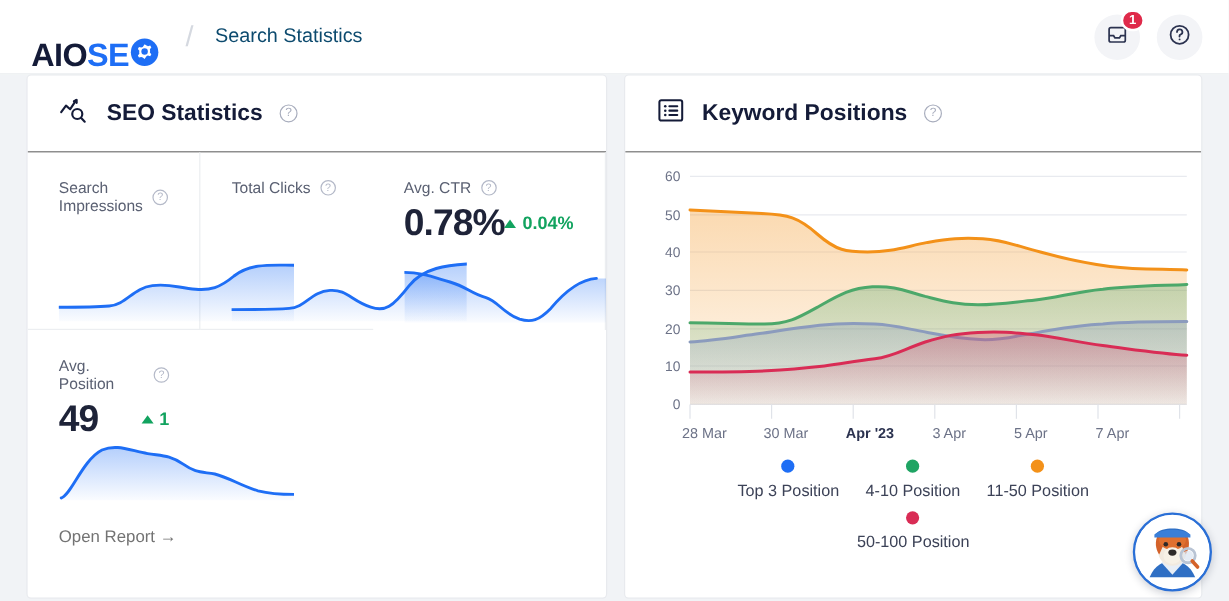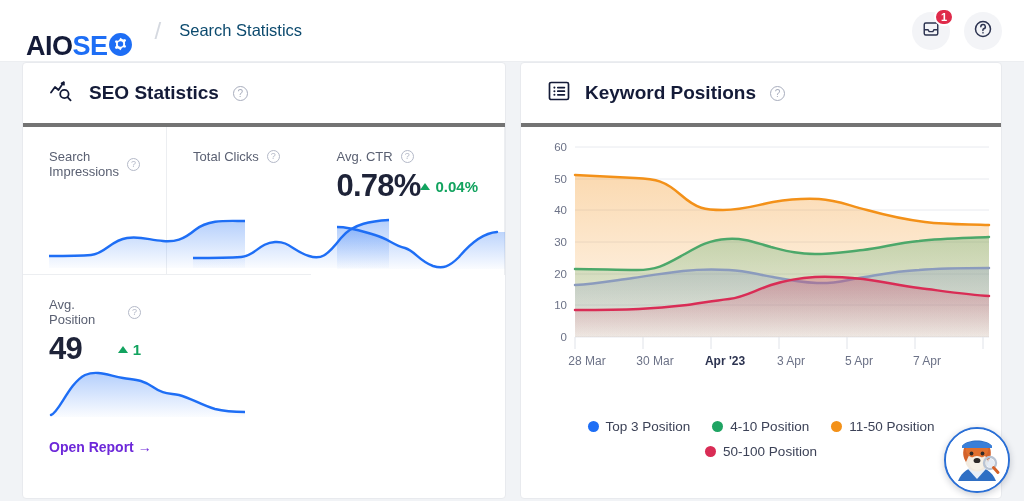--- a/index.html
+++ b/index.html
@@ -53,21 +53,21 @@
   .panel {
     background: #ffffff;
     border: 1px solid #e8eaee;
     border-radius: 4px;
     overflow: hidden;
   }
   .panel-left { width: 484px; height: 437px; }
   .panel-right { width: 482px; height: 437px; }
   .panel-head {
     height: 64px; display: flex; align-items: center;
-    padding: 0 26px; border-bottom: 4px solid #737373;
+    padding: 0 26px; border-bottom: 1px solid #737373;
     gap: 14px;
   }
   .panel-title { font-size: 19px; color: #141b38; font-weight: 700; }
   .help-circ {
     width: 15px; height: 15px; border-radius: 50%;
     border: 1.3px solid #a8adbd; color: #a8adbd;
     font-size: 10px; line-height: 13px; text-align: center;
     display: inline-block; cursor: pointer; flex: none;
   }
   .help-sm {
@@ -100,35 +100,35 @@
   .tri-up {
     width: 0; height: 0;
     border-left: 5px solid transparent;
     border-right: 5px solid transparent;
     border-bottom: 7px solid #12a35f;
   }
   .spark { position: absolute; left: 26px; bottom: 6px; width: 196px; height: 52px; }
 
   .open-report {
     padding: 16px 26px 0 26px;
-    font-size: 14px; font-weight: 700; color: #6d28d9;
+    font-size: 14px; font-weight: 400; color: #737373;
     cursor: pointer; text-decoration: none; display: inline-block;
   }
 
   
   .kp-body { position: relative; width: 100%; height: 372px; }
   .kp-chart { position: absolute; top: 10px; left: 8px; }
   .legend {
     position: absolute; bottom: 40px; left: 0; width: 100%;
     display: flex; flex-wrap: wrap; justify-content: center;
     gap: 10px 22px; padding: 0 40px;
   }
   .legend-item {
     display: flex; align-items: center; gap: 7px;
-    font-size: 13.5px; color: #3c4257; cursor: pointer;
+    font-size: 13.5px; color: #3c4257; cursor: pointer; flex-direction: column;
   }
   .legend-dot { width: 11px; height: 11px; border-radius: 50%; flex: none; }
   .legend-row2 { width: 100%; display: flex; justify-content: center; }
 
   
   .mascot {
     position: absolute; right: 14px; bottom: 8px;
     width: 66px; height: 66px; border-radius: 50%;
     background: #ffffff; border: 2px solid #2a6fd6;
     cursor: pointer; overflow: hidden;

